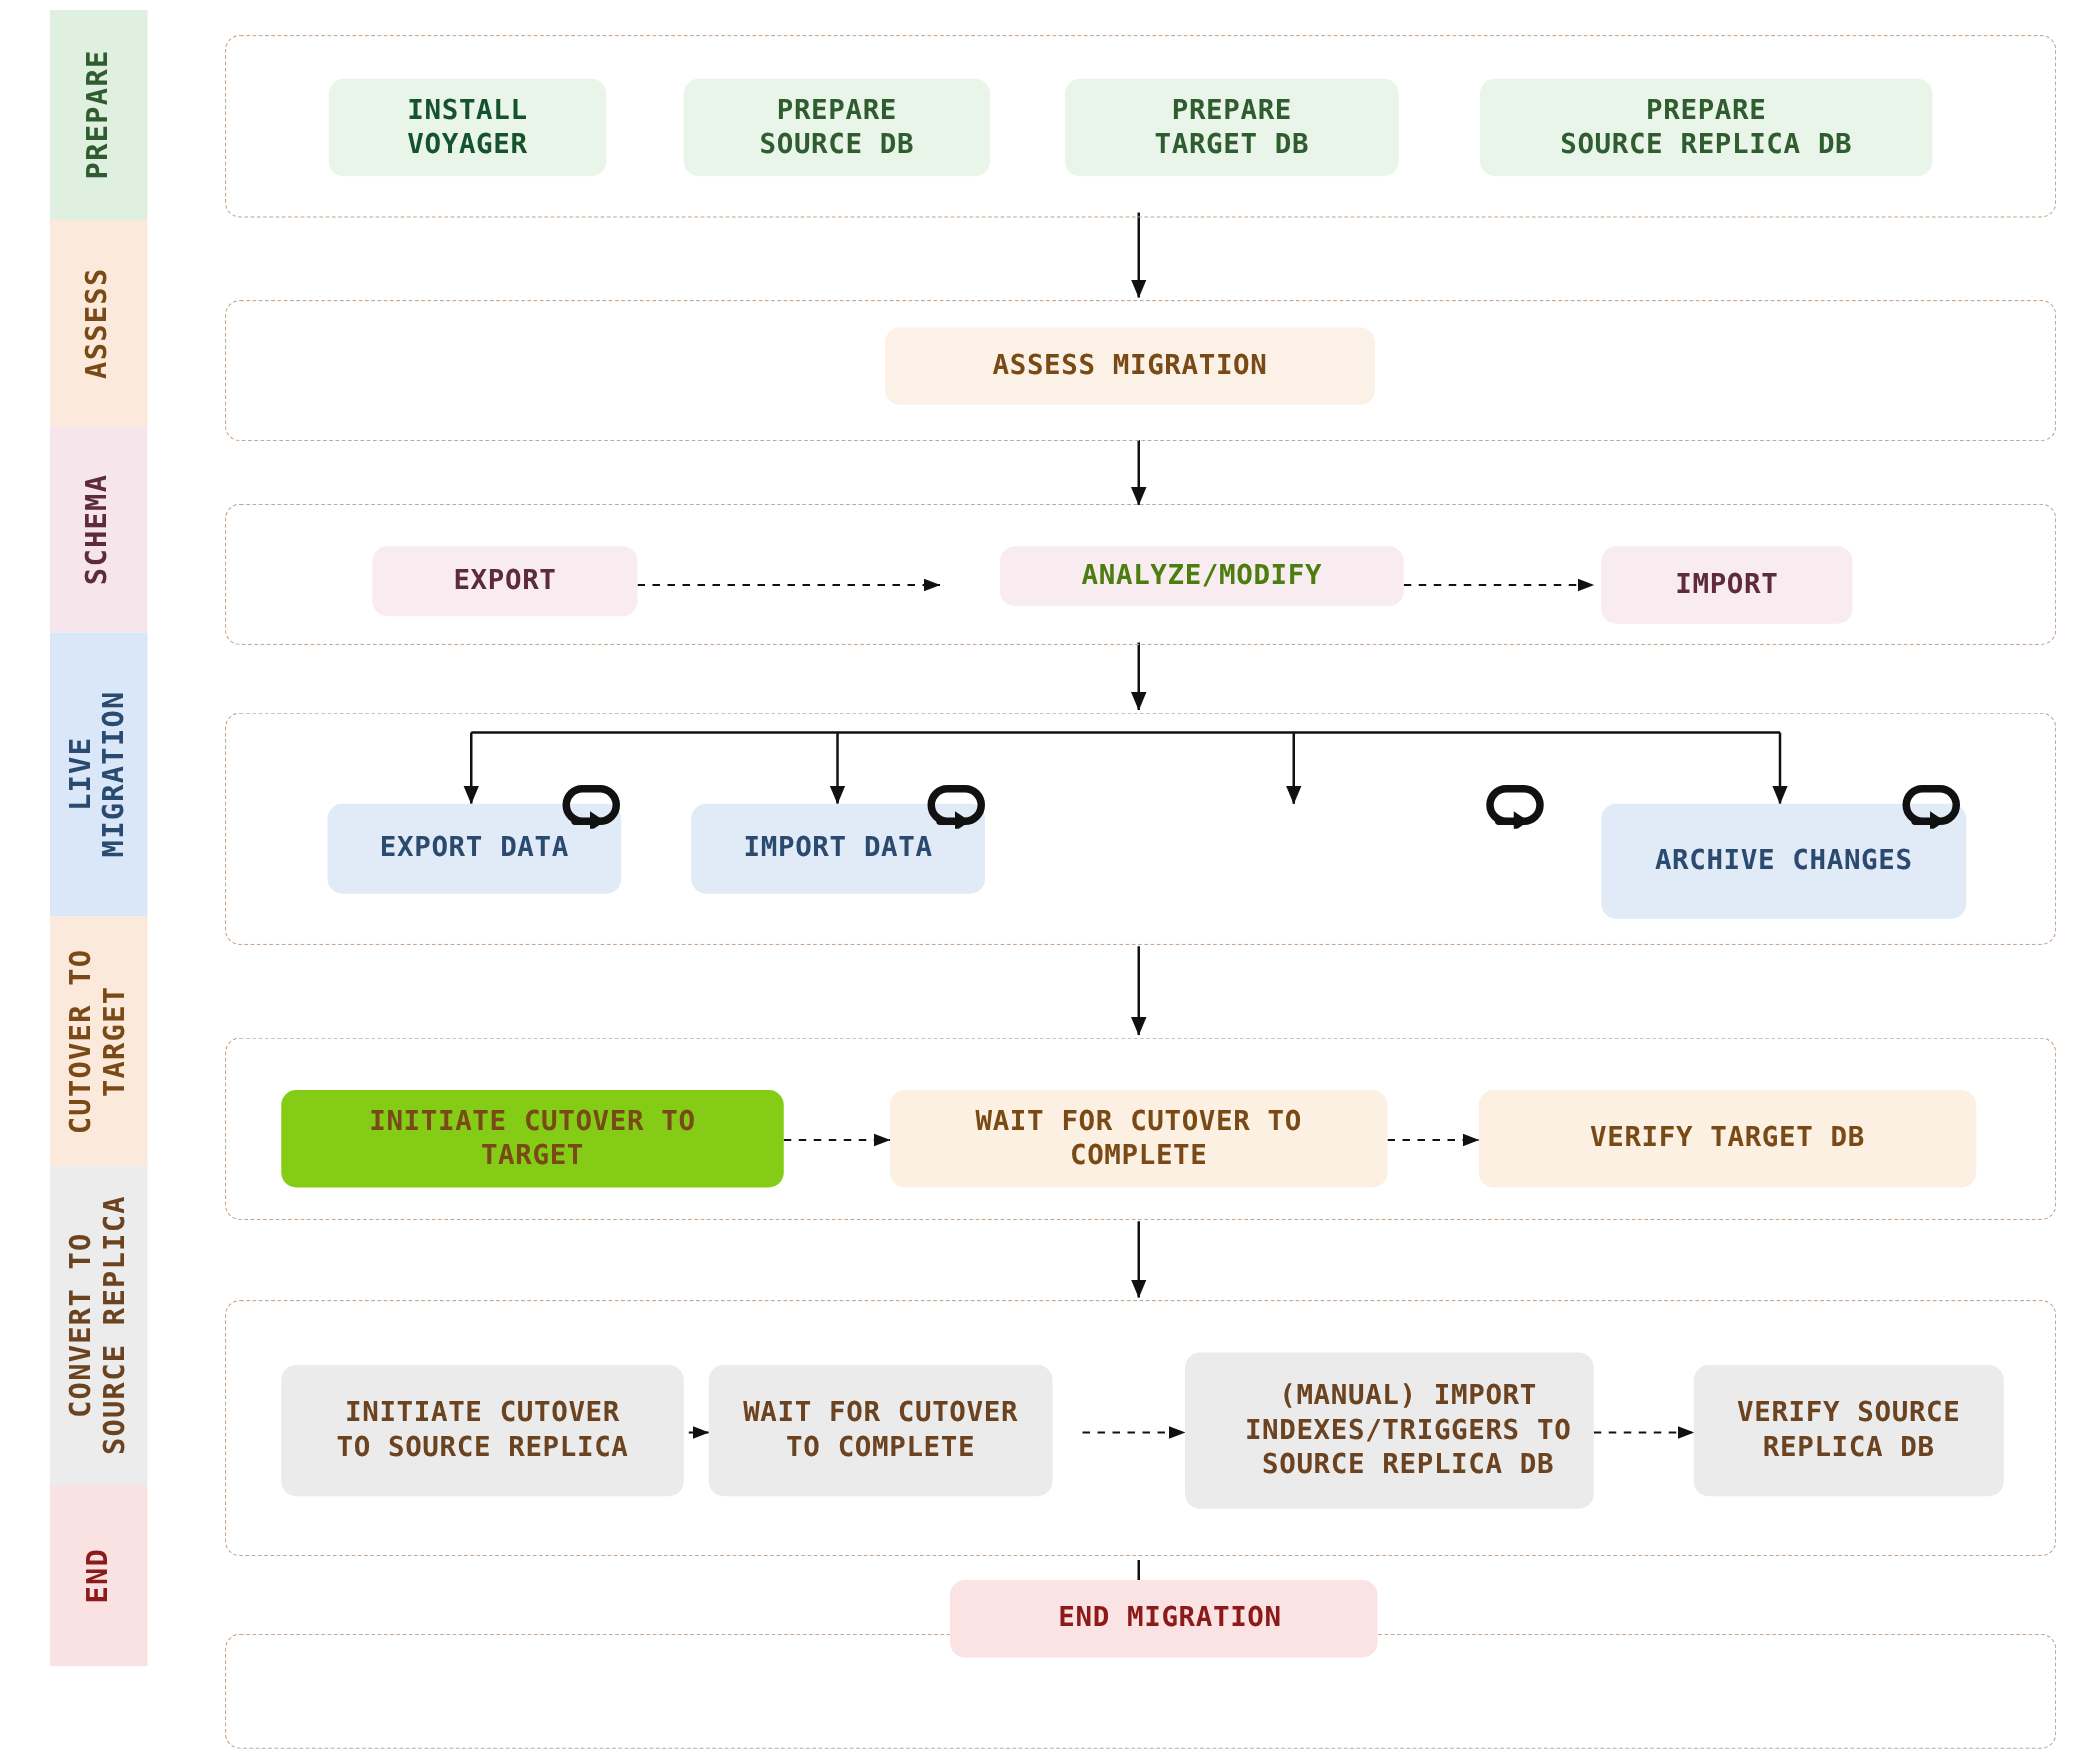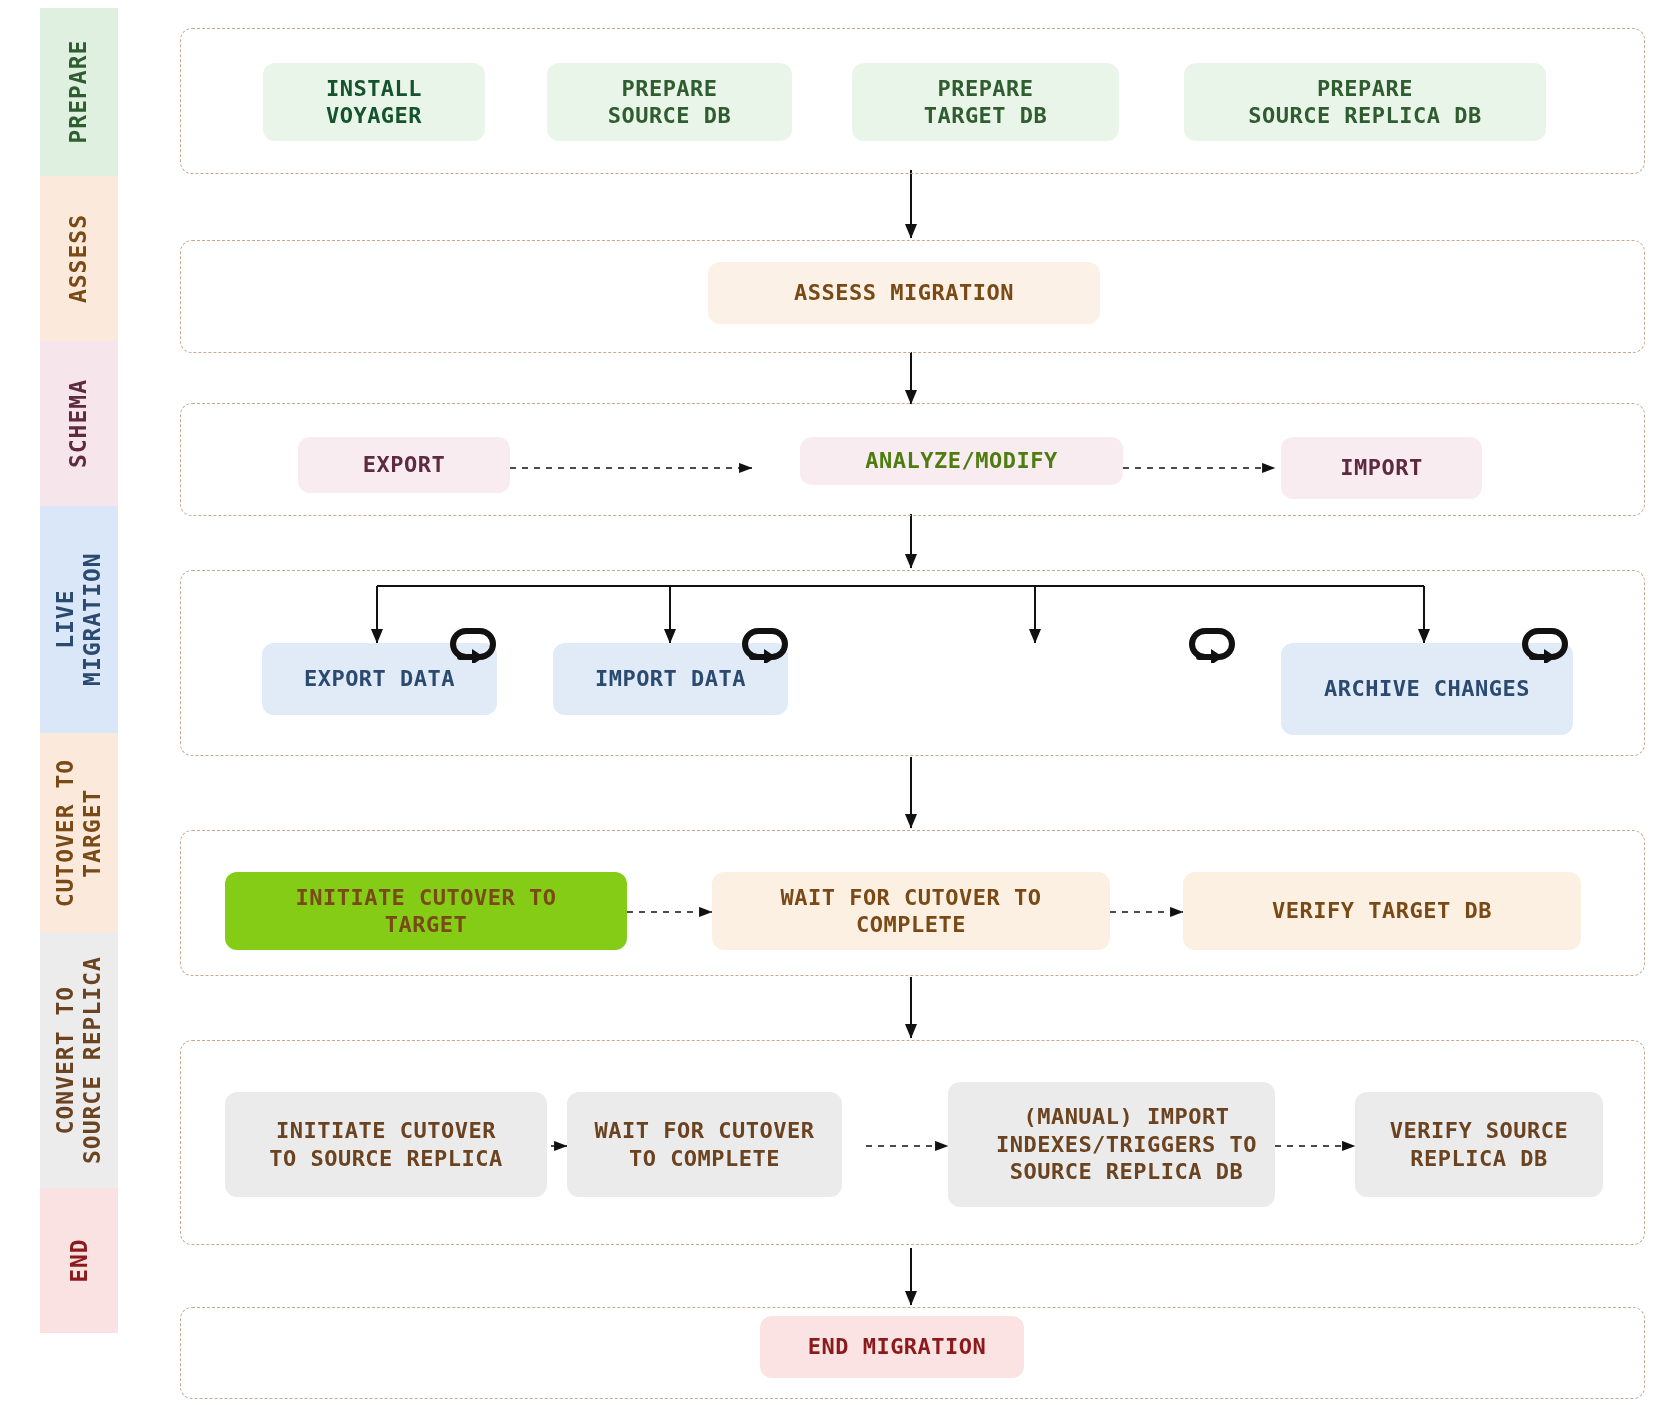--- a/index.html
+++ b/index.html
@@ -222,15 +222,15 @@
   <div class="node" style="left:567px; top:1092px; width:275px; height:105px; background:#ebebeb; color:#6b4320;">WAIT FOR CUTOVER
 TO COMPLETE</div>
   <div class="node" style="left:948px; top:1082px; width:327px; height:125px; background:#ebebeb; color:#6b4320;padding-left:40px;">(MANUAL) IMPORT
 INDEXES/TRIGGERS TO
 SOURCE REPLICA DB</div>
   <div class="node" style="left:1355px; top:1092px; width:248px; height:105px; background:#ebebeb; color:#6b4320;">VERIFY SOURCE
 REPLICA DB</div>
 
   <div class="row" style="left:180px; top:1307px; width:1465px; height:92px;">
   </div>
-  <div class="node" style="left:760px; top:1316px; width:264px; height:62px; background:#fce3e3; color:#8b1a1a;padding-left:20px;">END MIGRATION</div>
+  <div class="node" style="left:760px; top:1264px; width:342px; height:62px; background:#fce3e3; color:#8b1a1a;padding-left:20px;">END MIGRATION</div>
 
 </div>
 
 </body></html>

